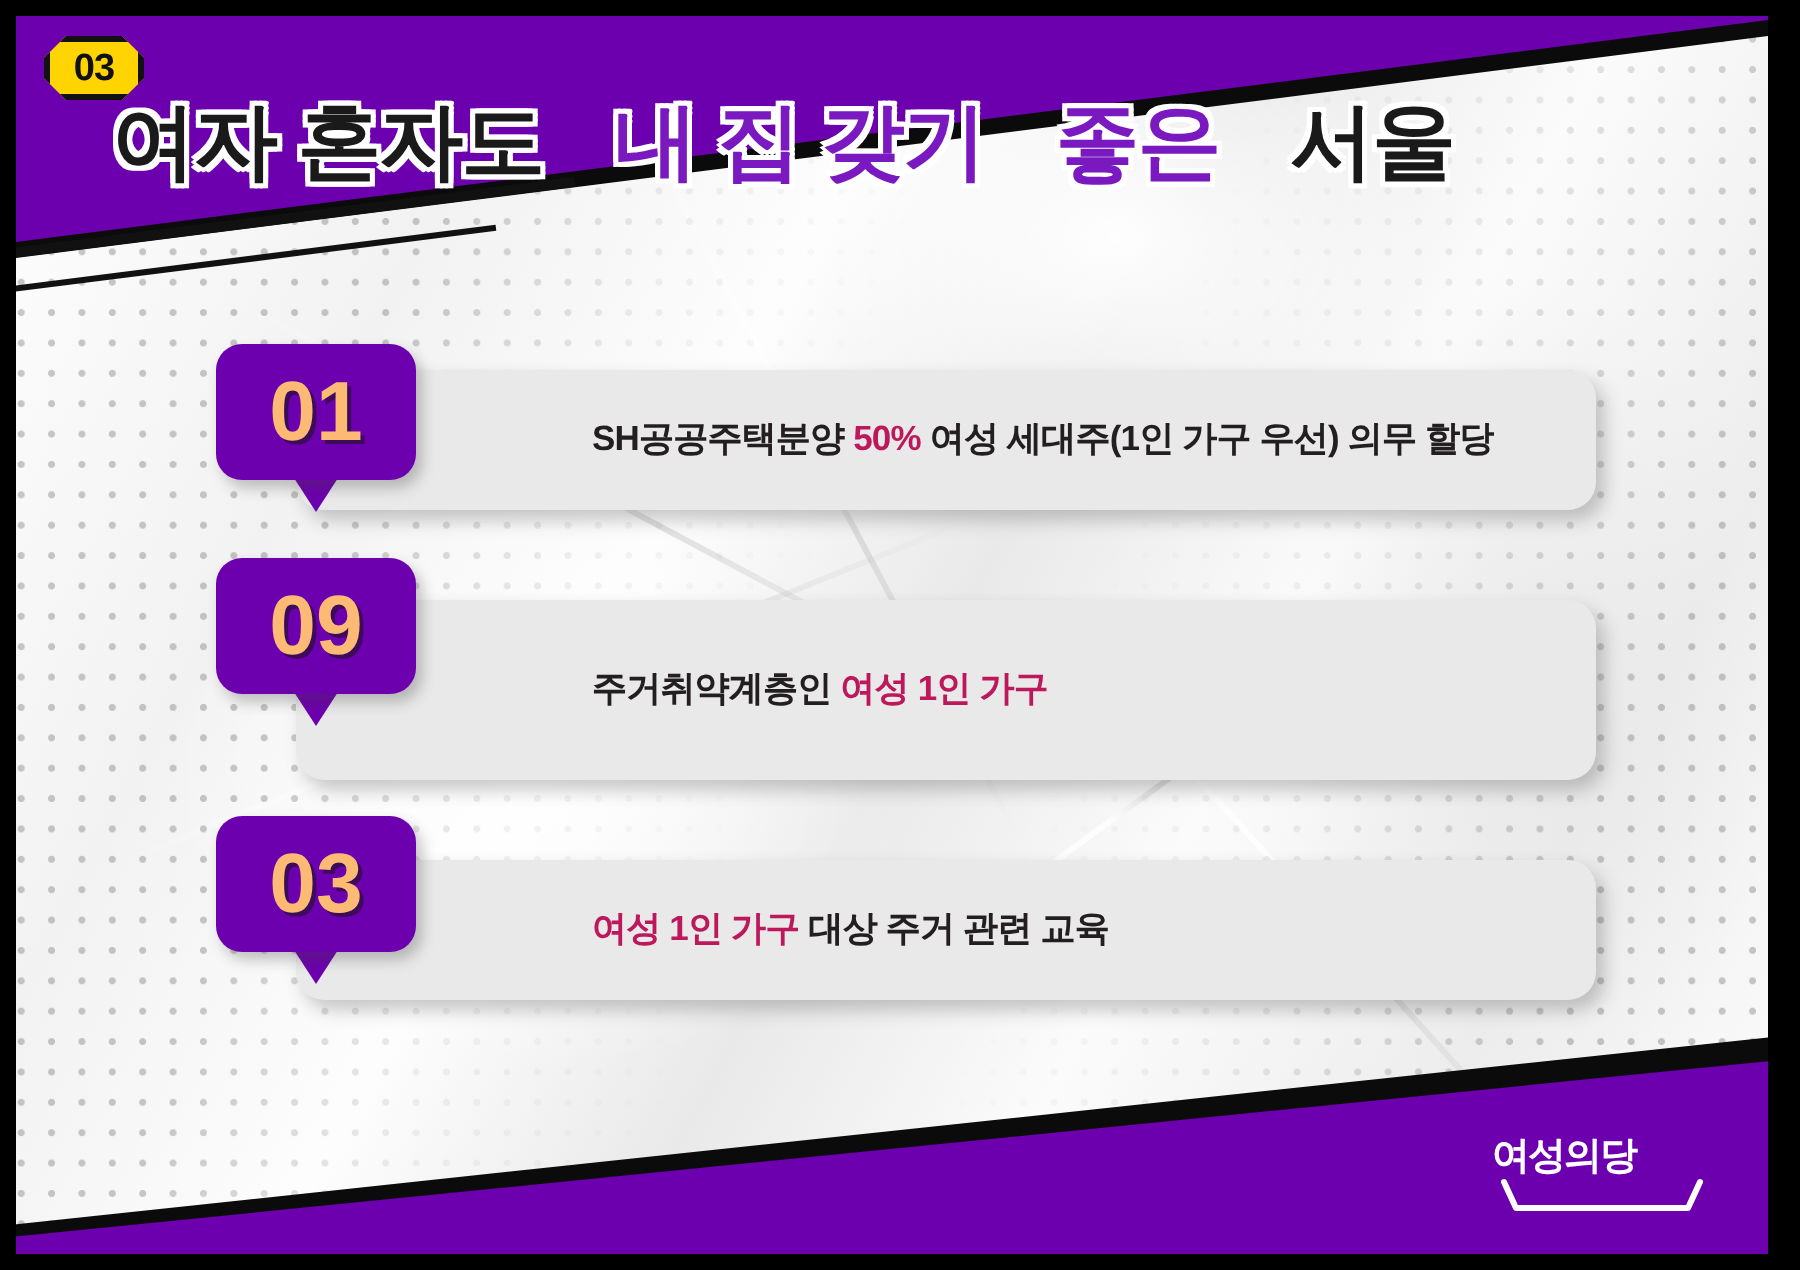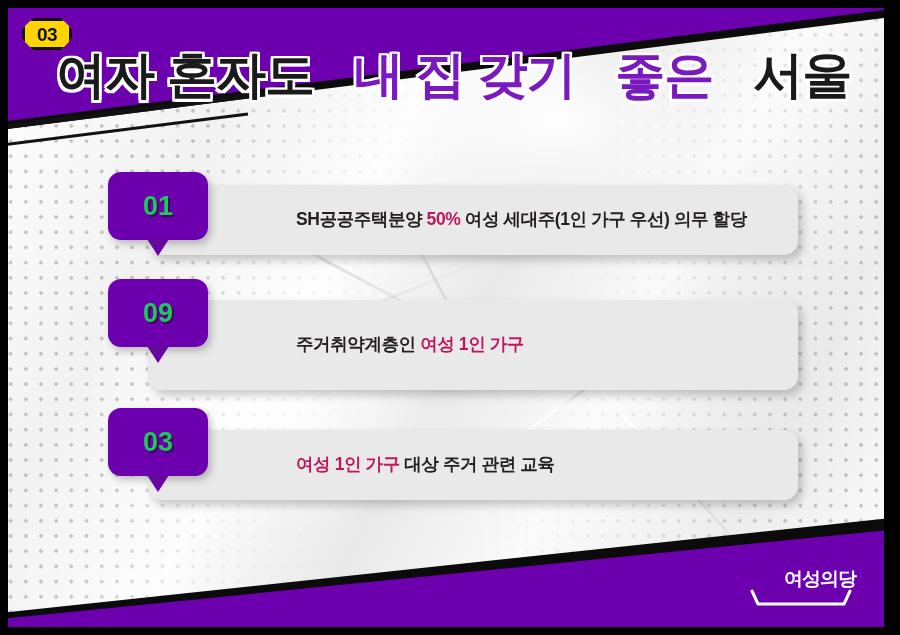--- a/index.html
+++ b/index.html
@@ -114,21 +114,21 @@
     letter-spacing: -0.5px;
     line-height: 1;
   }
 
   
   .title {
     position: absolute;
     left: 56px; top: 50px;
     z-index: 11;
     white-space: nowrap;
-    font-size: 50px;
+    font-size: 42px;
     font-weight: bold;
     letter-spacing: -1px;
     line-height: 1;
   }
   .title span { display: inline-block; }
   .t-black {
     color: #1a1a1a;
     text-shadow:
       -2.5px -2.5px 0 #fff,  2.5px -2.5px 0 #fff,
       -2.5px  2.5px 0 #fff,  2.5px  2.5px 0 #fff,
@@ -166,23 +166,23 @@
   .numbox {
     position: absolute;
     width: 100px; height: 68px;
     background: #6D00AE;
     border-radius: 13px;
     box-shadow: 3px 4px 7px rgba(60,60,60,0.30);
     display: flex; align-items: center; justify-content: center;
     z-index: 14;
   }
   .numbox span {
-    font-size: 27px;
-    font-weight: bold;
-    color: #22c55e;
+    font-size: 42px;
+    font-weight: bold;
+    color: #fdba74;
     letter-spacing: 0px;
     line-height: 1;
     text-shadow: 2px 2px 0 rgba(20,20,20,0.55);
   }
   .numtail {
     position: absolute;
     width: 0; height: 0;
     border-left: 11px solid transparent;
     border-right: 11px solid transparent;
     border-top: 17px solid #6D00AE;
@@ -211,21 +211,21 @@
   .logo {
     position: absolute;
     right: 28px; bottom: 22px;
     width: 110px; height: 44px;
     z-index: 25;
   }
   .logo-text {
     position: absolute;
     left: 0; top: 0;
     width: 110px;
-    text-align: right;
+    text-align: left;
     font-size: 19px;
     font-weight: bold;
     color: #fff;
     letter-spacing: -1px;
     line-height: 1;
   }
   .logo-swoosh {
     position: absolute;
     left: 0; top: 20px;
     width: 110px; height: 22px;

